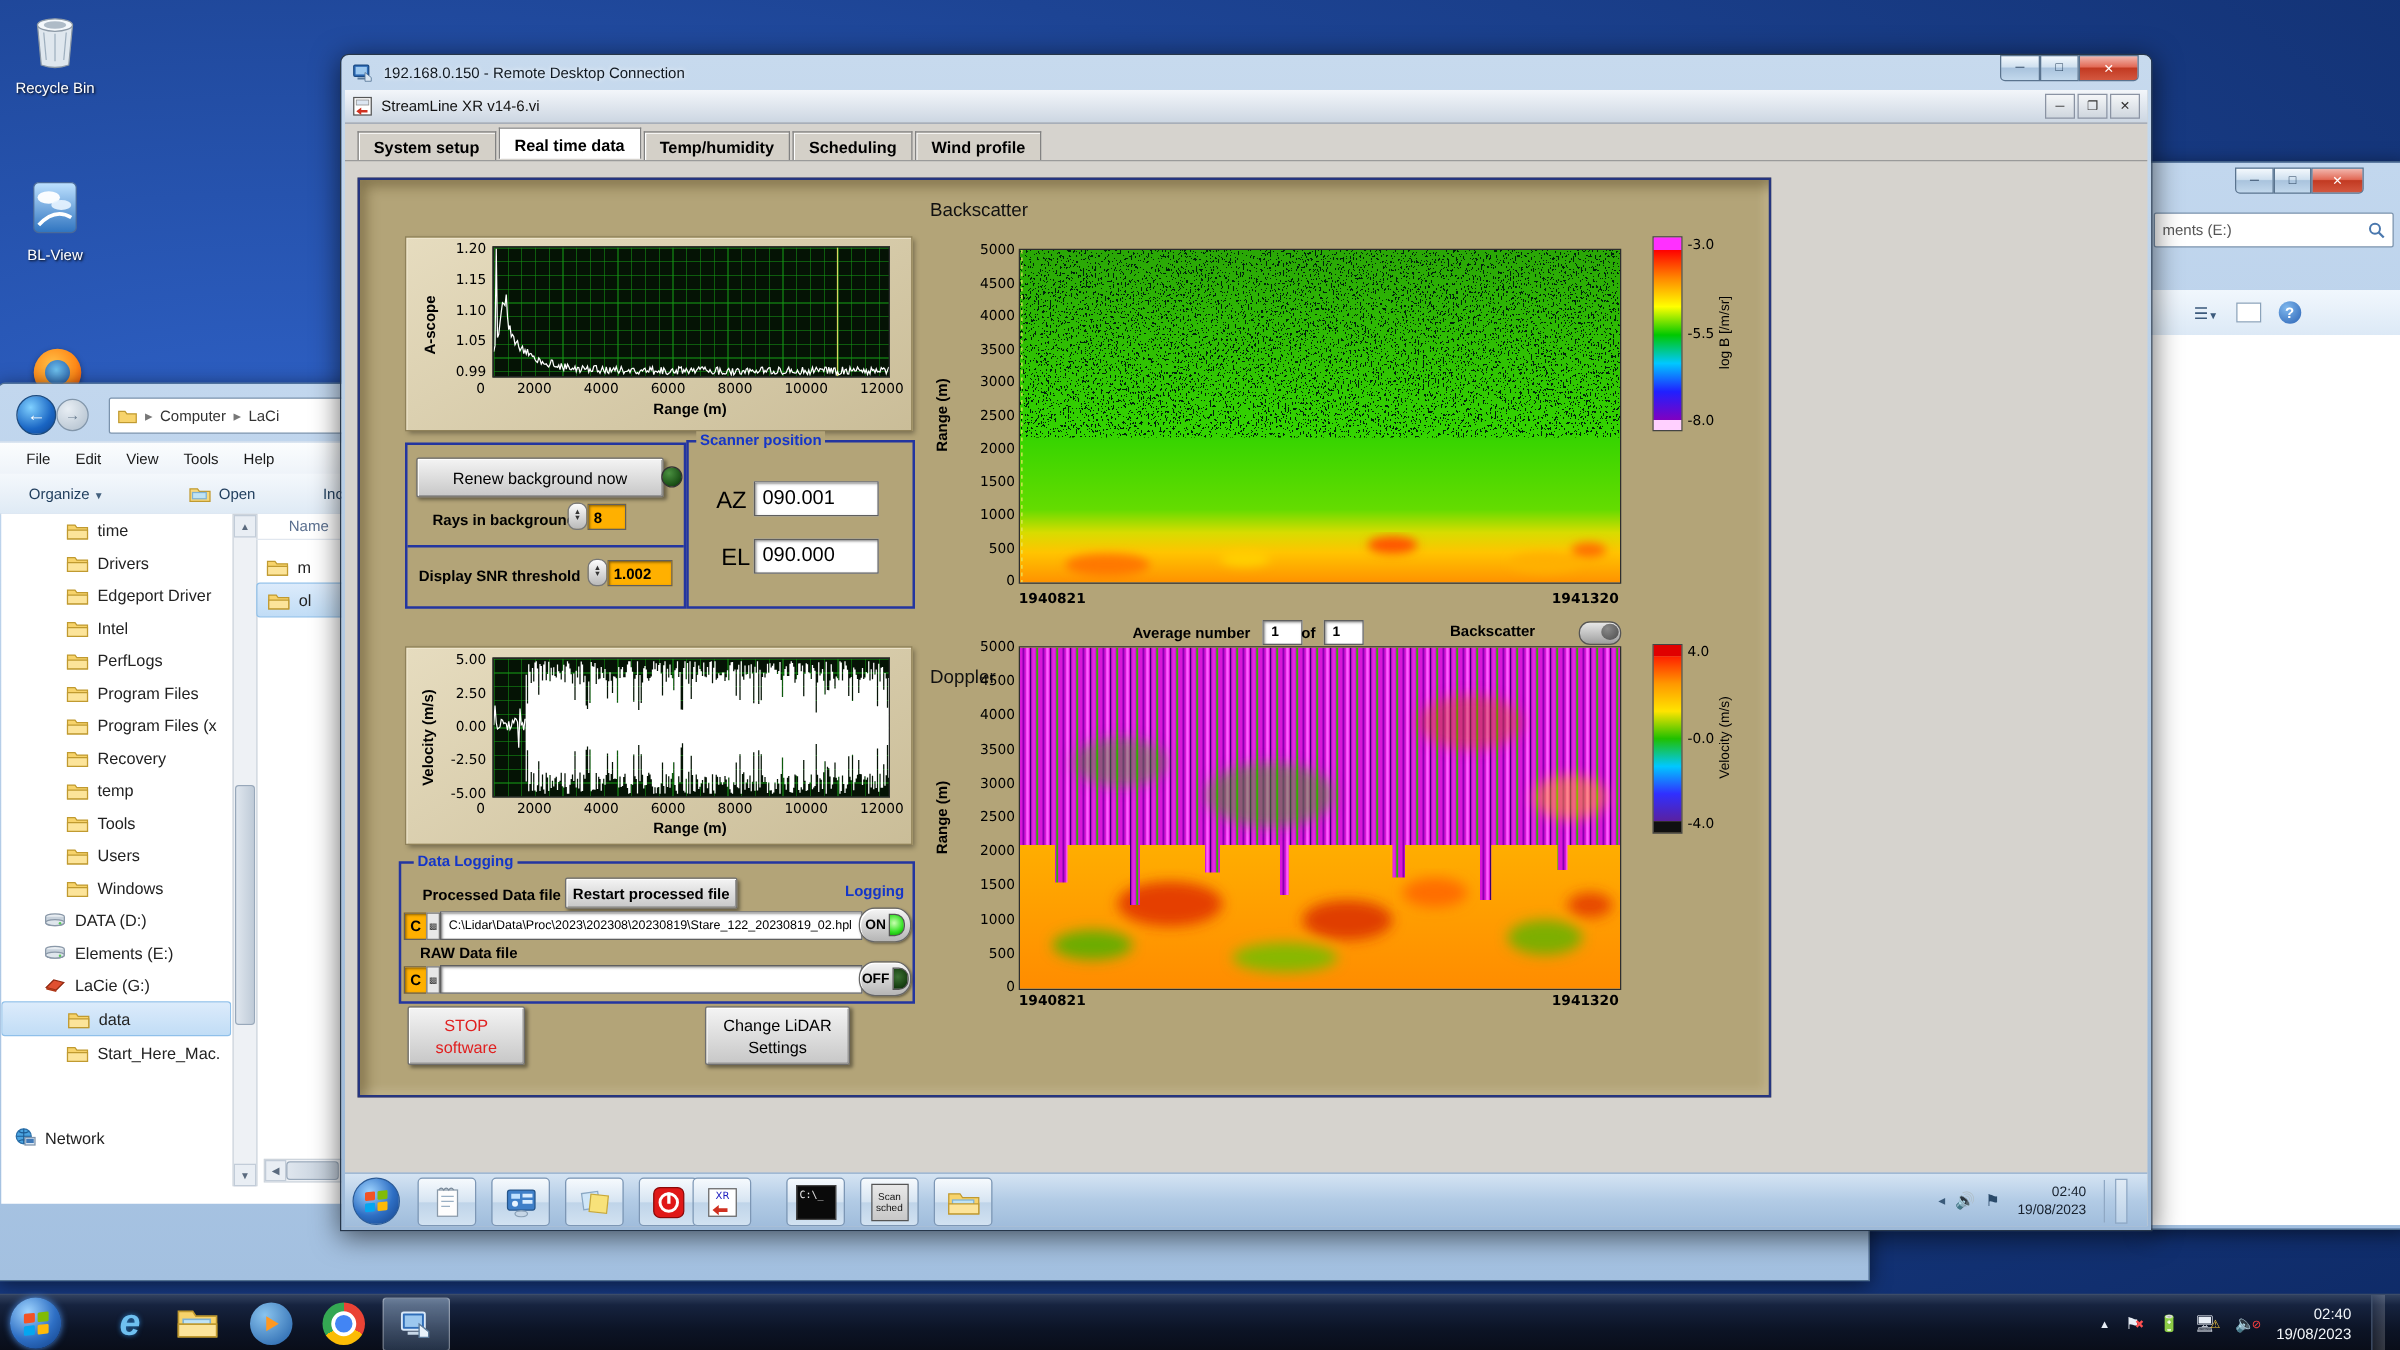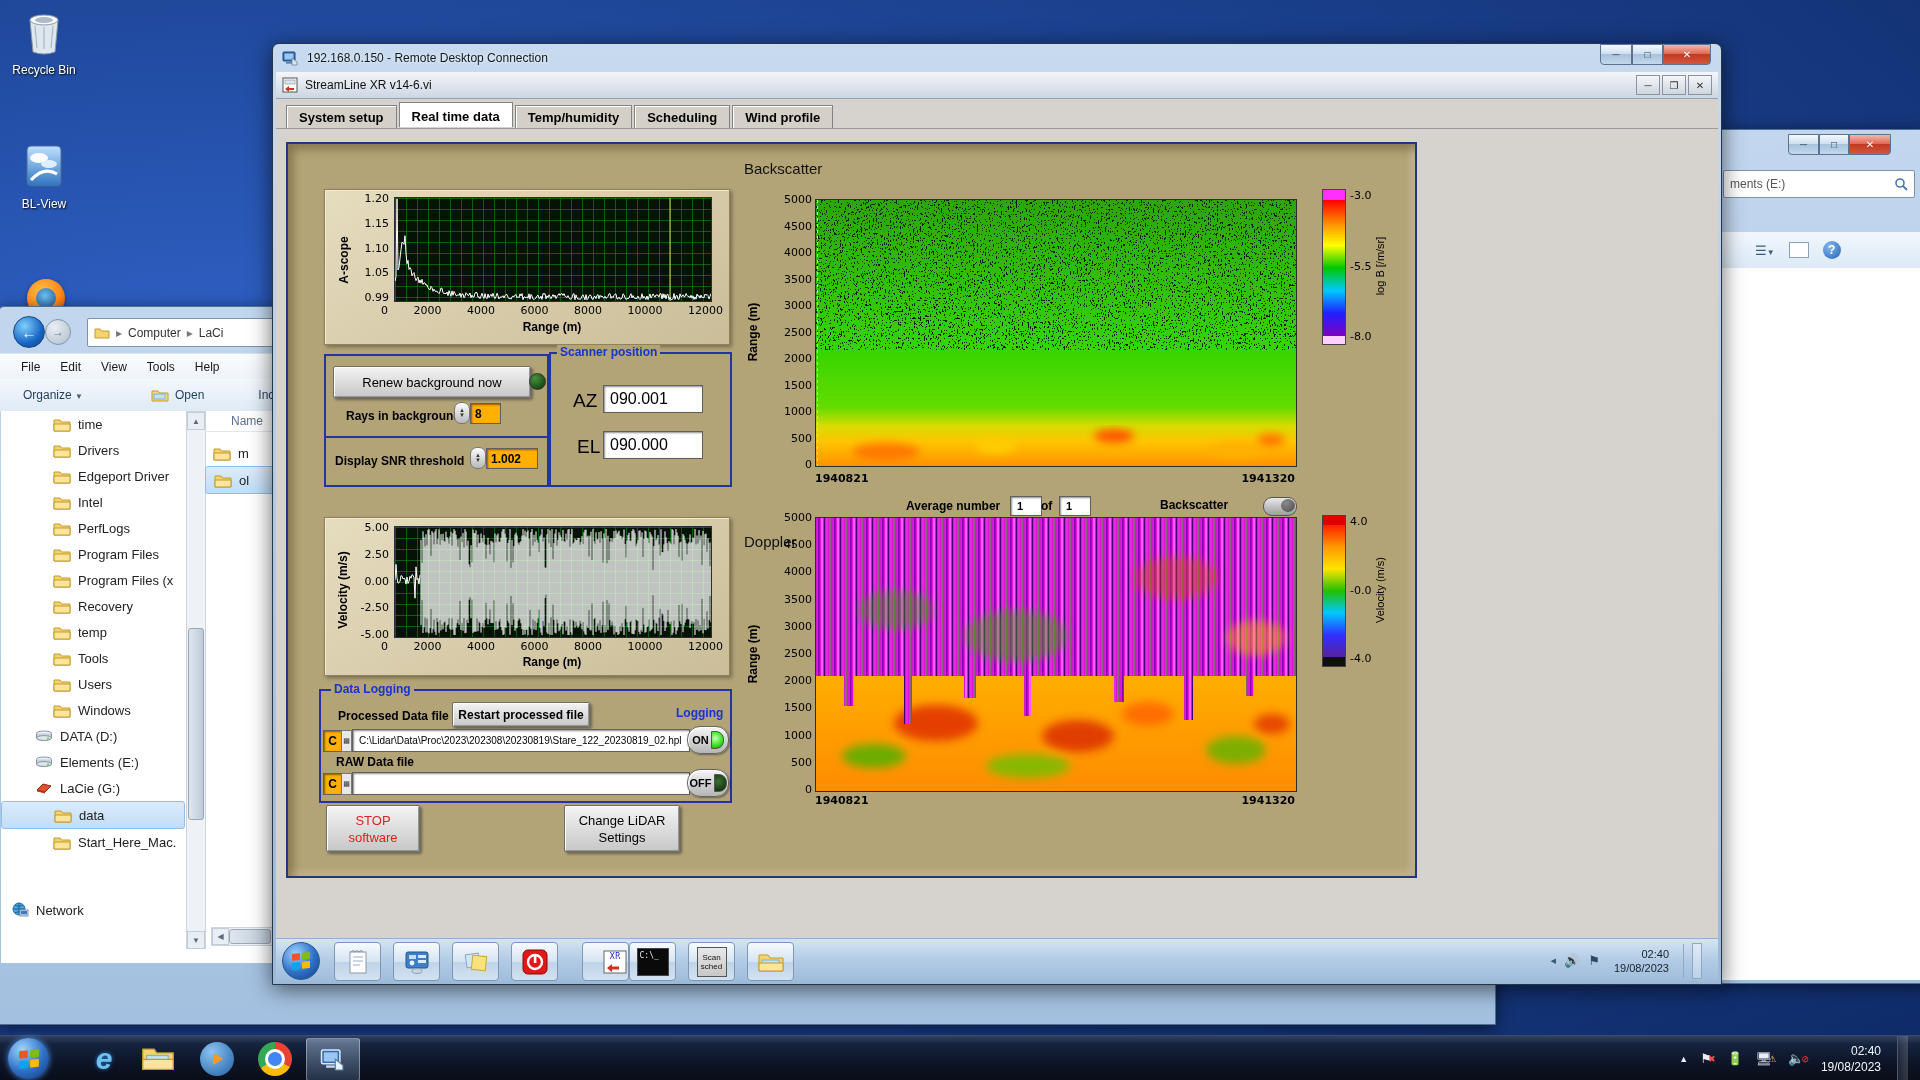--- a/index.html
+++ b/index.html
@@ -728,21 +728,21 @@
               <rect x="9" y="6" width="14" height="14" fill="#f8e27a" stroke="#c8a83a" transform="rotate(6 16 13)"></rect>
             </svg>
         </div>
         <div class="abs rtb-btn" style="left:235px;top:3px;">
           <svg width="26" height="26" viewBox="0 0 26 26">
               <rect x="1" y="1" width="24" height="24" rx="5" fill="#e01818" stroke="#8a0808"></rect>
               <circle cx="13" cy="13" r="7" fill="none" stroke="#fff" stroke-width="2.4"></circle>
               <rect x="11.8" y="5" width="2.6" height="9" fill="#fff"></rect>
             </svg>
         </div>
-        <div class="abs rtb-btn" style="left:306px;top:3px;justify-content:flex-end;">
+        <div class="abs rtb-btn" style="left:278px;top:3px;">
           <svg width="26" height="26" viewBox="0 0 26 26">
               <rect x="2" y="2" width="22" height="22" fill="#fff" stroke="#666"></rect>
               <text x="13" y="10" text-anchor="middle" font-size="8" fill="#2020c0" font-family="DejaVu Sans">XR</text>
               <path d="M5 19 l5 -4 v2.6 h7 v3 h-7 v2.6 z" fill="#d03020"></path>
             </svg>
         </div>
         <div class="abs rtb-btn" style="left:353px;top:3px;">
           <div style="width:26px;height:22px;background:#0a0a0a;border:1px solid #444;color:#e8e8e8;font-family:'DejaVu Sans Mono',monospace;font-size:8px;display:flex;align-items:flex-start;padding:2px;">
               <span>C:\_</span>
             </div>

